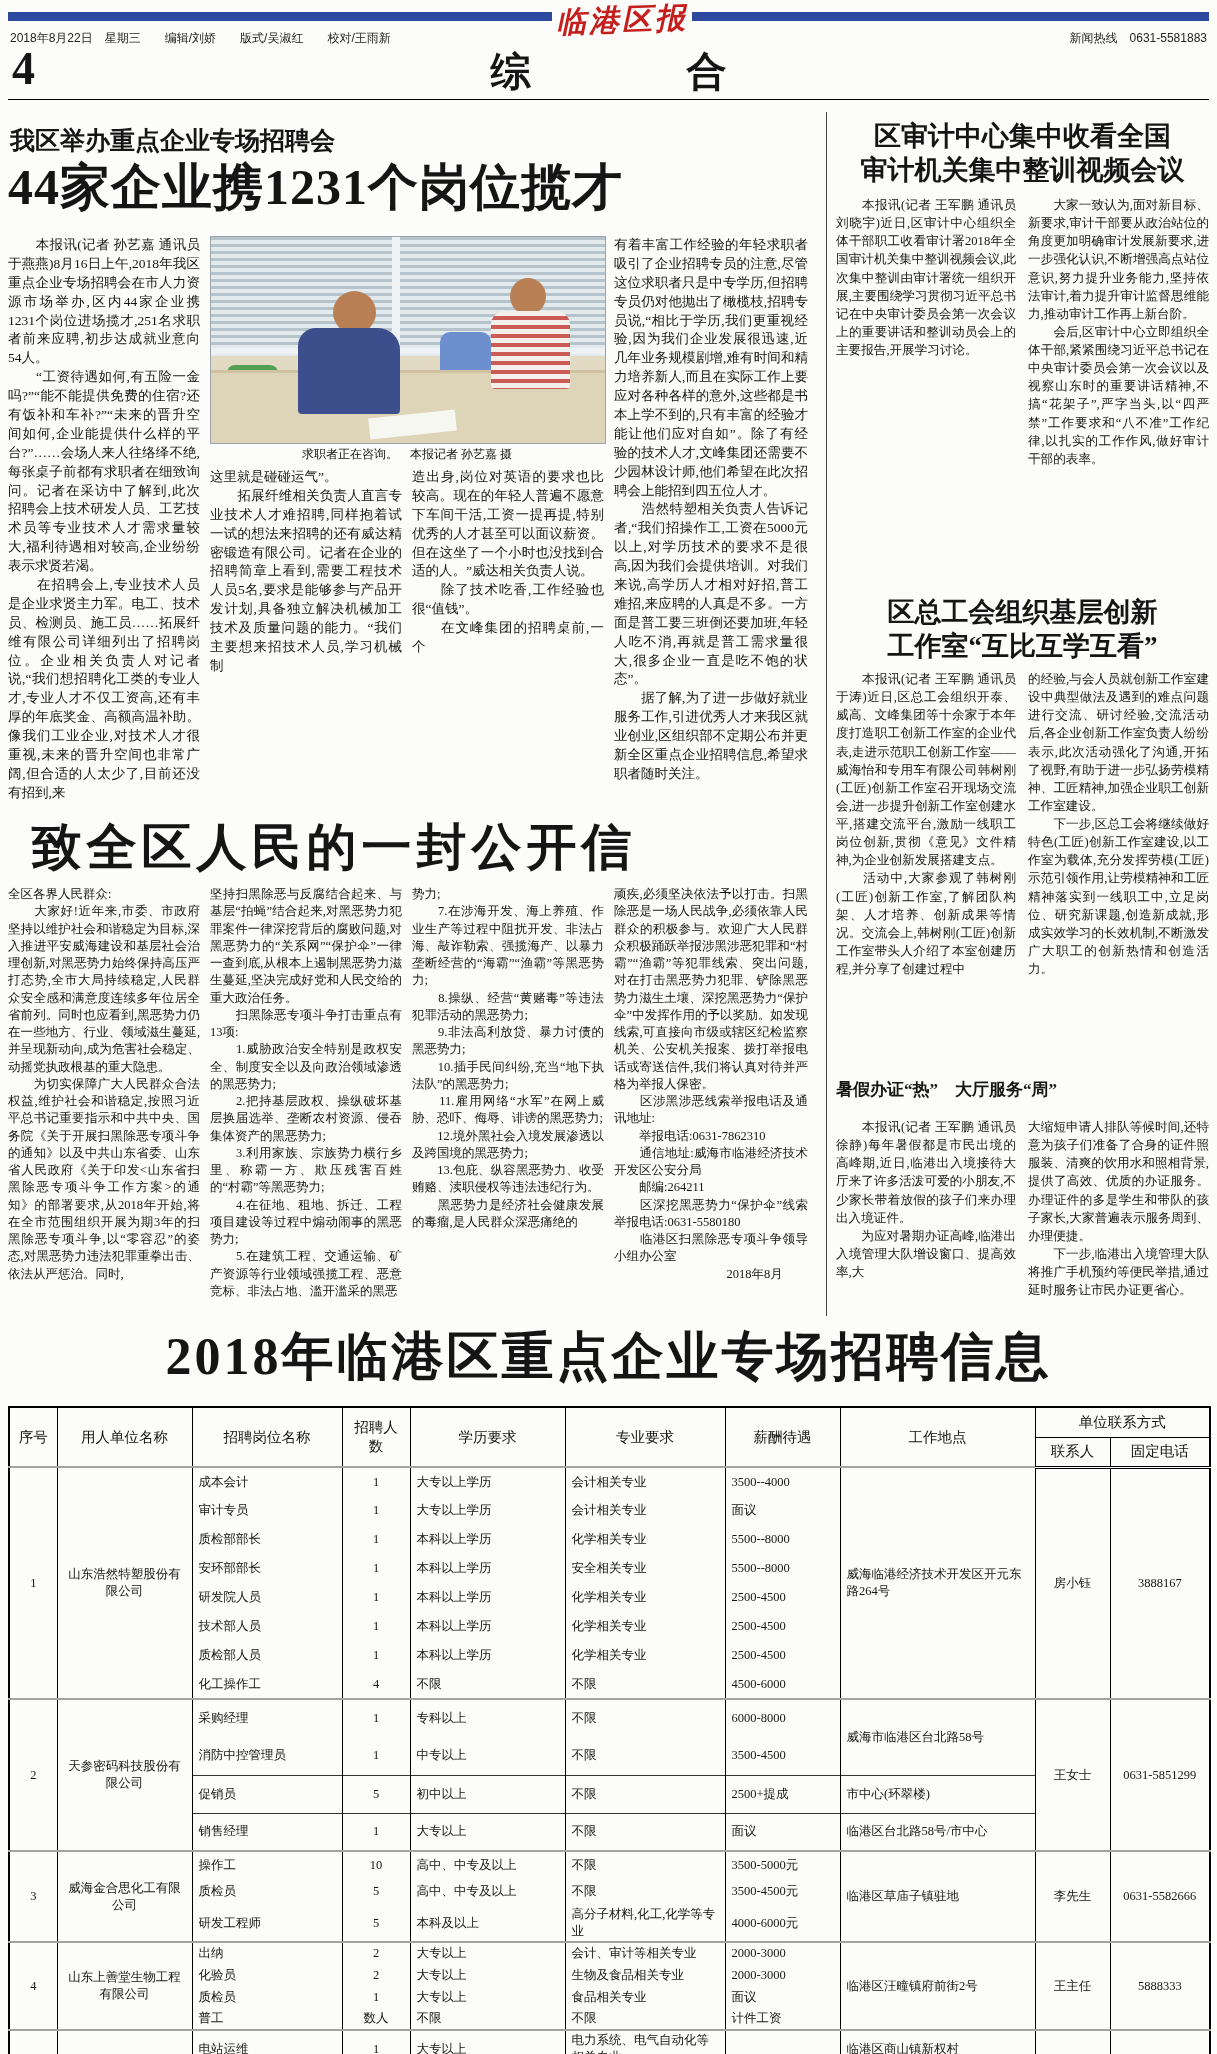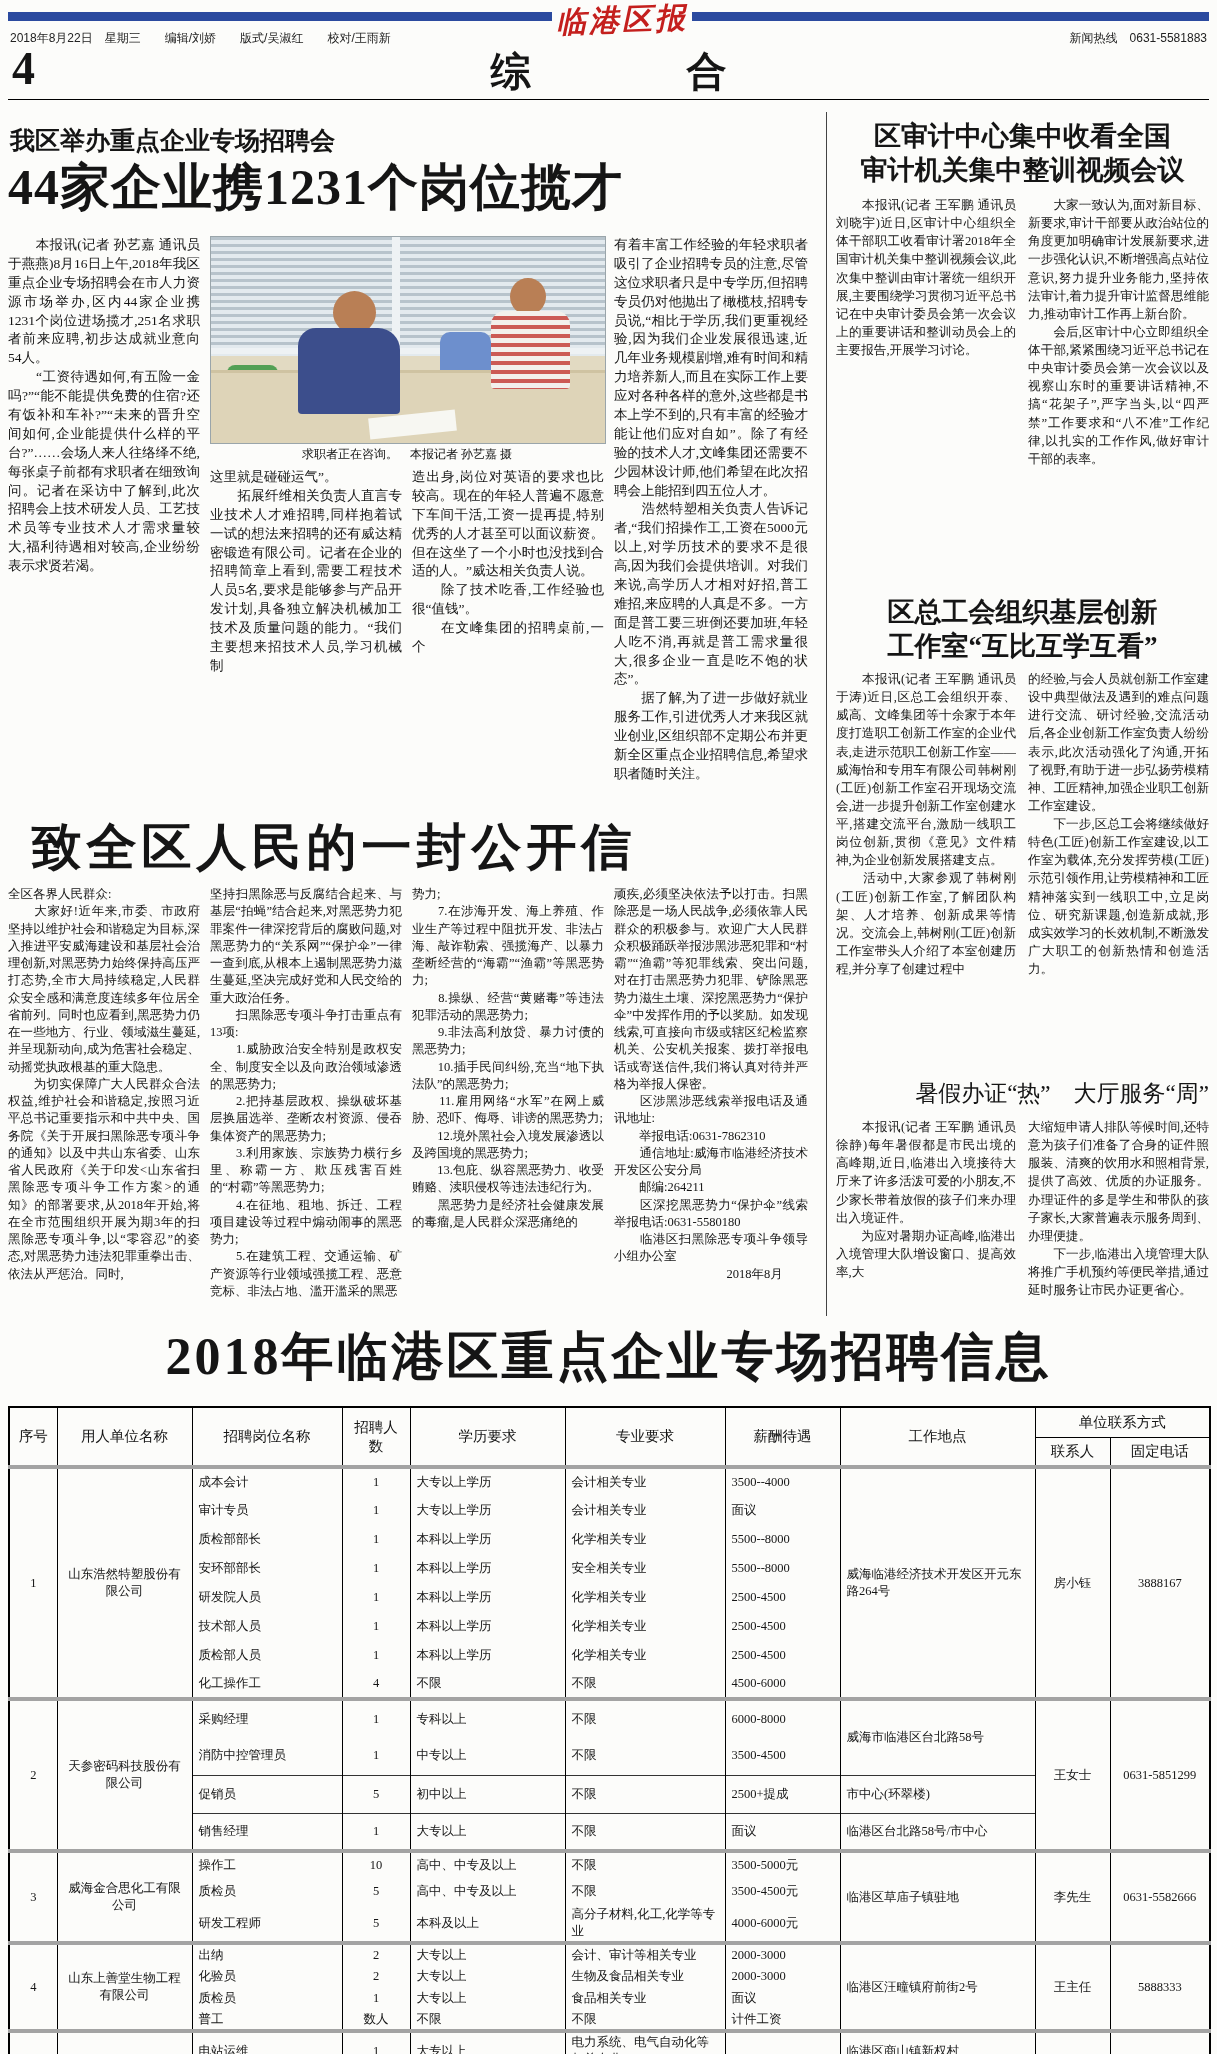--- a/index.html
+++ b/index.html
@@ -20,21 +20,21 @@
   
   .kicker{font-size:25px;font-weight:bold;font-family:"Liberation Sans","DejaVu Sans",sans-serif;}
   .main-headline{font-size:50px;font-weight:900;white-space:nowrap;letter-spacing:1px;}
   .col{font-size:13.5px;line-height:1.40;text-align:justify;overflow:hidden;}
   .col p{margin:0;}
   .letter-col{font-size:12.5px;line-height:1.38;}
   .side-col{font-size:12.6px;line-height:1.44;}
   .caption{font-size:12px;text-align:center;color:#111;}
   .letter-headline{font-size:50px;font-weight:900;text-align:center;letter-spacing:5px;}
   .side-headline{font-size:27px;font-weight:900;text-align:center;line-height:1.25;}
-  .side-headline-sm{font-size:23px;font-weight:400;text-align:right;}
+  .side-headline-sm{font-size:17px;font-weight:700;text-align:left;}
   .table-title{font-size:52px;font-weight:900;text-align:center;letter-spacing:3px;}
   
   .photo{background:linear-gradient(#cdd8dd 0 58%,#e2dac2 58% 100%);overflow:hidden;border:1px solid #9aa5aa;}
   .blinds{position:absolute;left:0;top:0;right:0;height:58%;
      background:repeating-linear-gradient(#b7c3cb 0 3px,#e3eaee 3px 7px);}
   .winframe{position:absolute;background:#eef2f4;}
   .tabletop{position:absolute;left:-5%;bottom:0;width:110%;height:34%;background:#ded4b8;
      border-top:3px solid #cfc3a2;}
   .person-l{position:absolute;background:#3c4e8c;border-radius:18px 22px 4px 4px;}
   .head{position:absolute;background:#b97f55;border-radius:50%;}
@@ -44,21 +44,21 @@
   .chair-b{position:absolute;background:#6d8fcd;border-radius:10px 10px 3px 3px;}
   .paper{position:absolute;background:#f7f7f2;transform:rotate(-6deg);}
   
   table.jobs{border-collapse:collapse;table-layout:fixed;width:1201px;border:2px solid #000;}
   table.jobs th,table.jobs td{border-left:1px solid #000;padding:1px 6px;overflow:hidden;
       font-size:12.5px;vertical-align:middle;}
   table.jobs th{font-weight:normal;font-size:14.5px;text-align:center;}
   table.jobs thead tr:first-child th{border-bottom:1px solid #000;}
   table.jobs thead th.hb{border-bottom:3px double #000;}
   table.jobs td.ac{text-align:center;}
-  table.jobs tr.company-start td{border-top:4px solid #a3a3a3;}
+  table.jobs tr.company-start td{border-top:2px solid #a3a3a3;}
   table.jobs tr.loc-sep td{border-top:1px solid #333;}
 </style>
 </head>
 <body>
 
 <div class="abs topbar" style="left:8px;top:12px;width:1201px;"></div>
 <div class="abs logo-box" style="left:552px;top:0px;width:140px;height:40px;line-height:40px;">
   <span class="logo">临港区报</span>
 </div>
 <div class="abs meta" style="left:10px;top:30px;">2018年8月22日　星期三　　编辑/刘娇　　版式/吴淑红　　校对/王雨新</div>
@@ -68,20 +68,21 @@
 <div class="abs hrule" style="left:8px;top:99px;width:1201px;"></div>
 
 <div class="abs vrule" style="left:826px;top:112px;height:1204px;"></div>
 
 <div class="abs kicker" style="left:10px;top:124px;">我区举办重点企业专场招聘会</div>
 <div class="abs main-headline" style="left:8px;top:154px;width:652px;">44家企业携1231个岗位揽才</div>
 
 <div class="abs col" style="left:8px;top:236px;width:192px;height:568px;">
     <p>　　本报讯(记者 孙艺嘉 通讯员 于燕燕)8月16日上午,2018年我区重点企业专场招聘会在市人力资源市场举办,区内44家企业携1231个岗位进场揽才,251名求职者前来应聘,初步达成就业意向54人。</p>
     <p>　　“工资待遇如何,有五险一金吗?”“能不能提供免费的住宿?还有饭补和车补?”“未来的晋升空间如何,企业能提供什么样的平台?”……会场人来人往络绎不绝,每张桌子前都有求职者在细致询问。记者在采访中了解到,此次招聘会上技术研发人员、工艺技术员等专业技术人才需求量较大,福利待遇相对较高,企业纷纷表示求贤若渴。</p>
+    <p>　　在招聘会上,专业技术人员是企业求贤主力军。电工、技术员、检测员、施工员……拓展纤维有限公司详细列出了招聘岗位。企业相关负责人对记者说,“我们想招聘化工类的专业人才,专业人才不仅工资高,还有丰厚的年底奖金、高额高温补助。像我们工业企业,对技术人才很重视,未来的晋升空间也非常广阔,但合适的人太少了,目前还没有招到,来</p>
   </div>
 
 <div class="abs photo" style="left:210px;top:236px;width:394px;height:206px;">
   <div class="blinds"></div>
   <div class="winframe" style="left:46%;top:0;width:8px;height:58%;"></div>
   <div class="winframe" style="left:0;top:54%;width:100%;height:6px;"></div>
   <div class="chair-g" style="left:4%;bottom:4%;width:13%;height:34%;"></div>
   <div class="chair-b" style="left:58%;bottom:30%;width:13%;height:24%;"></div>
   <div class="tabletop"></div>
   <div class="head" style="left:31%;top:26%;width:11%;height:21%;"></div>

